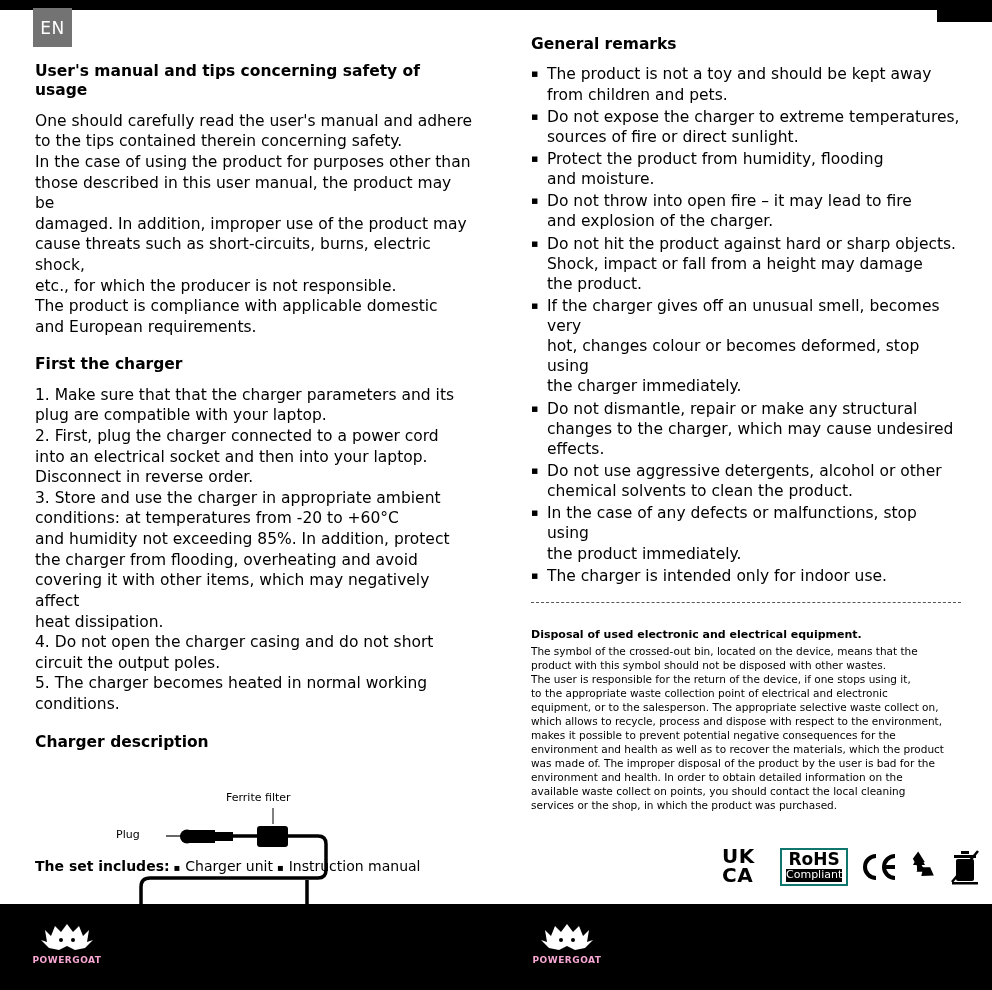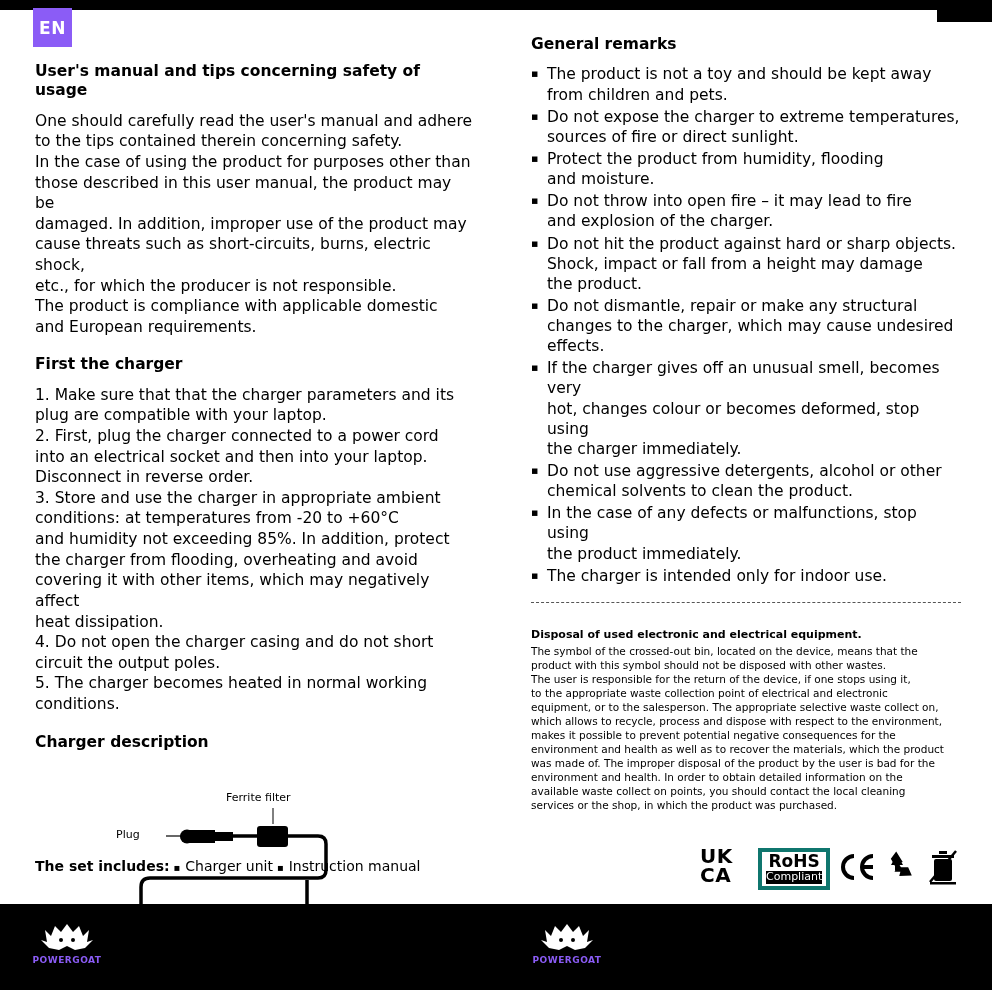--- a/index.html
+++ b/index.html
@@ -35,24 +35,24 @@
     height: 22px;
     background: #000000;
   }
   
   .lang-badge {
     position: absolute;
     top: 8px;
     left: 33px;
     width: 39px;
     height: 39px;
-    background: #8b5cf6;
+    background: #737373;
     color: #ffffff;
     font-size: 17px;
-    font-weight: bold;
+    font-weight: normal;
     display: flex;
     align-items: center;
     justify-content: center;
     letter-spacing: 0.5px;
   }
   
   .col-left {
     position: absolute;
     left: 35px;
     top: 62px;
@@ -147,39 +147,39 @@
     font-weight: bold;
   }
   .set-includes .sq:before {
     content: "\25AA";
     font-size: 10px;
     margin: 0 5px 0 4px;
   }
   
   .certs {
     position: absolute;
-    left: 700px;
+    left: 722px;
     top: 845px;
     width: 262px;
     height: 52px;
   }
   .ukca {
     position: absolute;
     left: 0;
     top: 2px;
     font-size: 20px;
     font-weight: bold;
     line-height: 0.95;
     letter-spacing: 0.5px;
   }
   .rohs {
     position: absolute;
     left: 58px;
     top: 3px;
-    border: 4px solid #0f766e;
+    border: 2px solid #0f766e;
     padding: 1px 4px 2px 4px;
     text-align: center;
   }
   .rohs .r1 {
     font-size: 17px;
     font-weight: bold;
     line-height: 1;
   }
   .rohs .r2 {
     font-size: 11px;
@@ -210,21 +210,21 @@
     bottom: 0;
     width: 992px;
     height: 86px;
     background: #000000;
   }
   .logo {
     position: absolute;
     top: 16px;
     width: 110px;
     height: 56px;
-    color: #8b5cf6;
+    color: #f9a8d4;
     text-align: center;
   }
   .logo.left { left: 12px; }
   .logo.mid { left: 512px; }
   .logo-name {
     font-size: 9px;
     font-weight: bold;
     letter-spacing: 0.5px;
     margin-top: -3px;
   }
@@ -312,26 +312,26 @@
 from children and pets.</li>
       <li>Do not expose the charger to extreme temperatures,
 sources of fire or direct sunlight.</li>
       <li>Protect the product from humidity, flooding
 and moisture.</li>
       <li>Do not throw into open fire – it may lead to fire
 and explosion of the charger.</li>
       <li>Do not hit the product against hard or sharp objects.
 Shock, impact or fall from a height may damage
 the product.</li>
+      <li>If the charger gives off an unusual smell, becomes very
+hot, changes colour or becomes deformed, stop using
+the charger immediately.</li>
       <li>Do not dismantle, repair or make any structural
 changes to the charger, which may cause undesired
 effects.</li>
-      <li>If the charger gives off an unusual smell, becomes very
-hot, changes colour or becomes deformed, stop using
-the charger immediately.</li>
       <li>Do not use aggressive detergents, alcohol or other
 chemical solvents to clean the product.</li>
       <li>In the case of any defects or malfunctions, stop using
 the product immediately.</li>
       <li>The charger is intended only for indoor use.</li>
     </ul>
 
     <div class="dashed-sep"></div>
 
     <div class="disposal-title">Disposal of used electronic and electrical equipment.</div>

